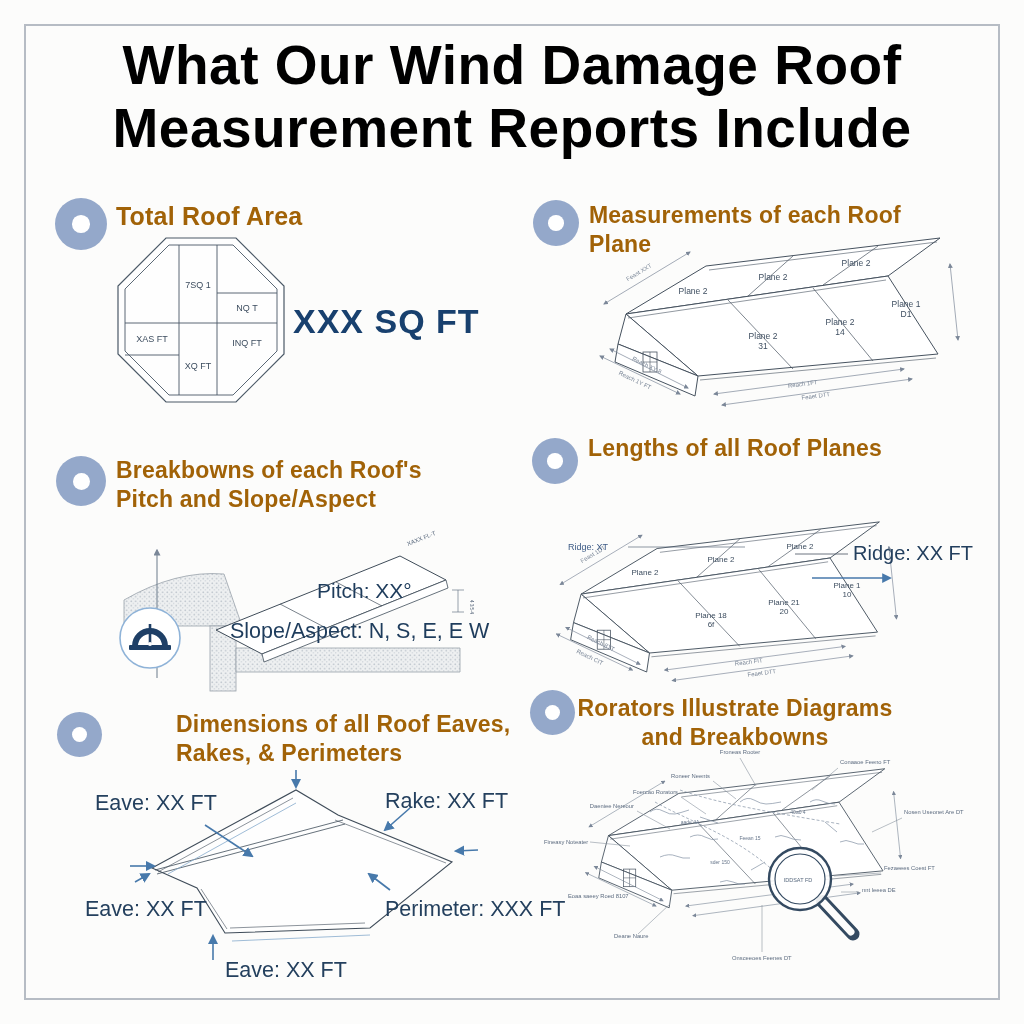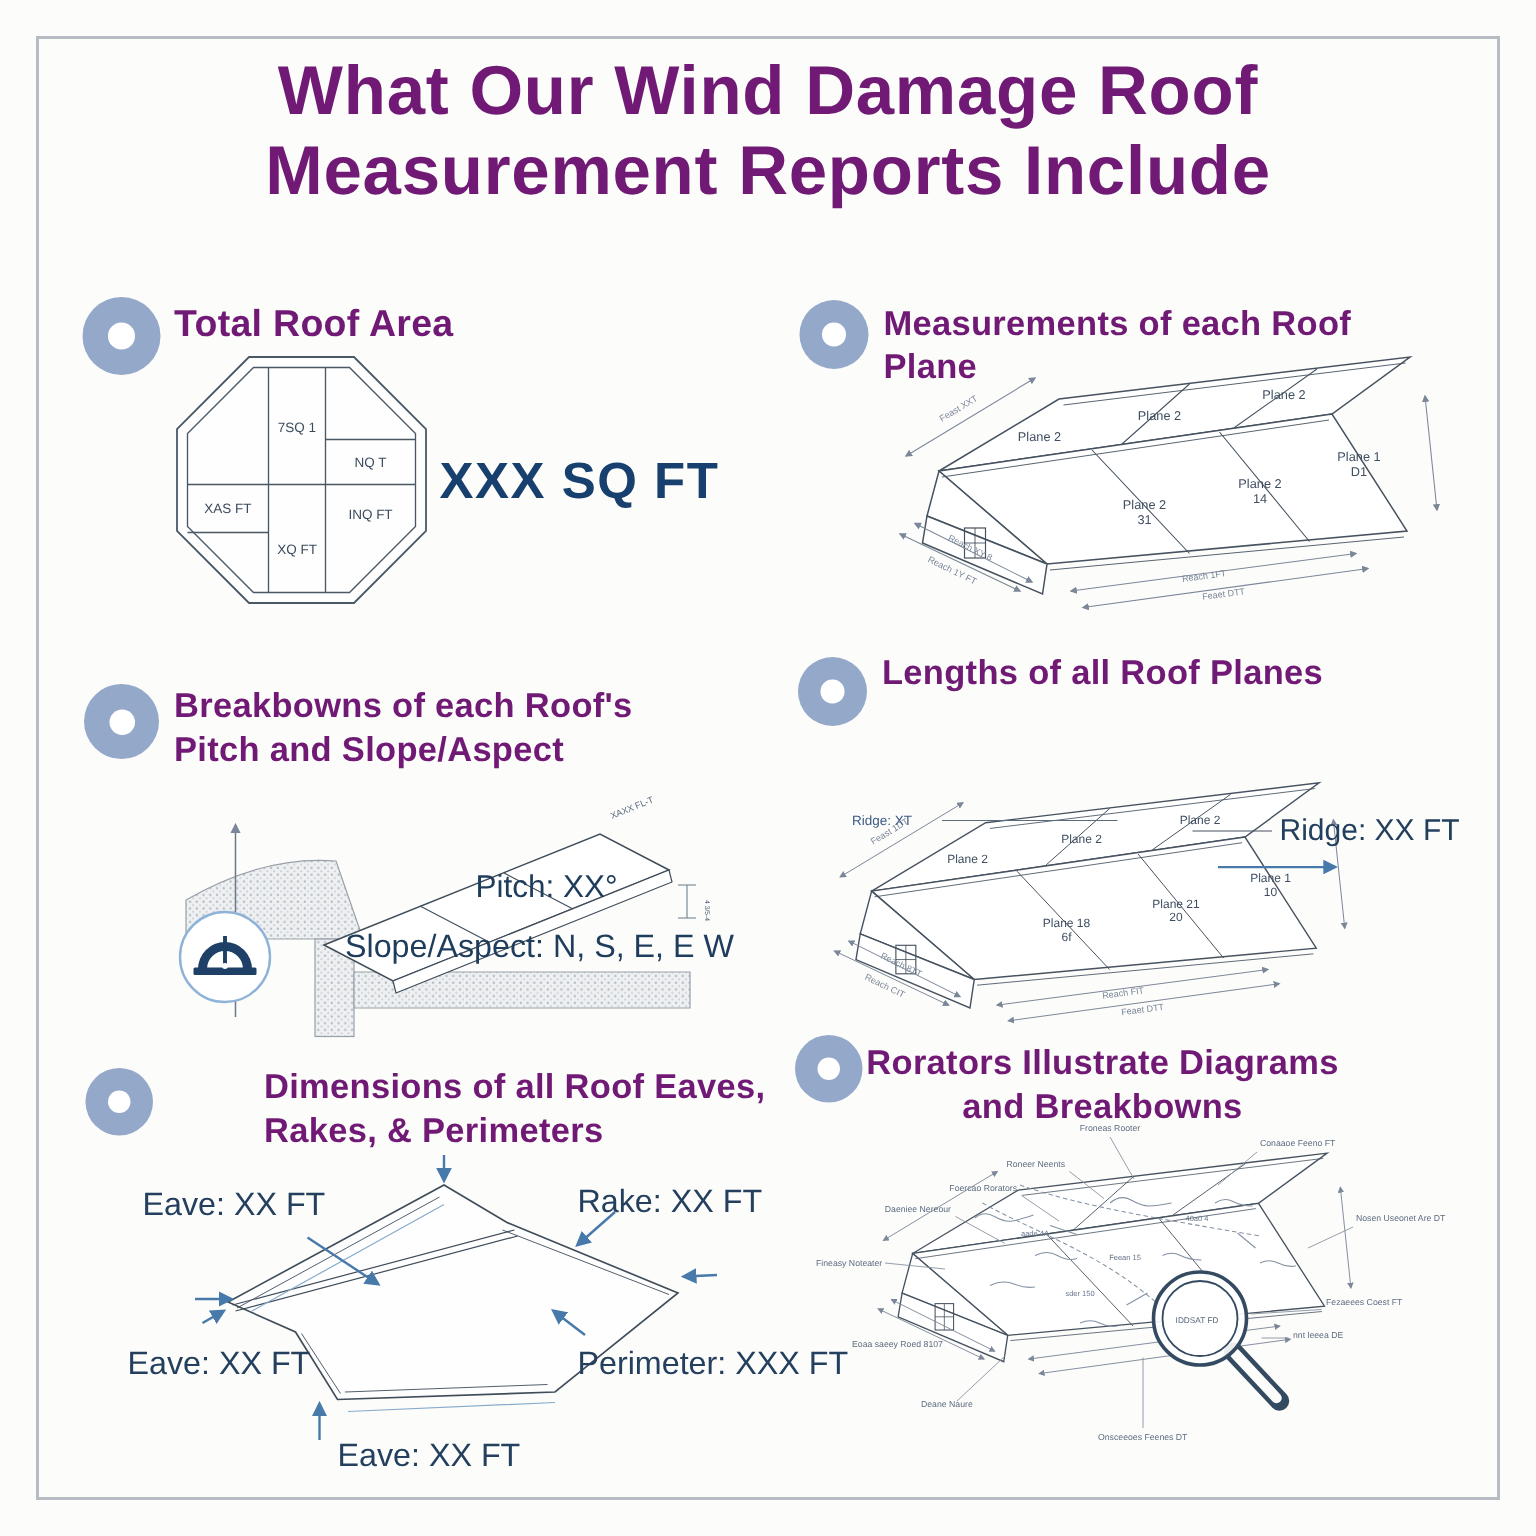--- a/index.html
+++ b/index.html
@@ -1,24 +1,24 @@
 <!DOCTYPE html>
 <html><head>
 <meta charset="utf-8">
 <style>
   html,body{margin:0;padding:0;background:#ffffff;}
   .page{position:relative;width:1024px;height:1024px;background:#fcfcfb;overflow:hidden;
         font-family:"Liberation Sans",sans-serif;color:#1c3e63;}
   .frame{position:absolute;inset:24px;border:2px solid #b6bcc4;pointer-events:none;}
   .title{position:absolute;top:34px;left:0;width:100%;text-align:center;
-         font-size:46px;font-weight:700;line-height:1.15;color:#701a75;letter-spacing:.5px;}
+         font-size:55px;font-weight:700;line-height:1.15;color:#000000;letter-spacing:.5px;}
   .title span{display:block;}
   .donut{position:absolute;border-radius:50%;background:#94a8ca;display:flex;align-items:center;justify-content:center;}
   .donut .hole{width:34%;height:34%;border-radius:50%;background:#ffffff;}
-  .h{position:absolute;font-size:23px;font-weight:700;color:#701a75;line-height:1.24;letter-spacing:.2px;}
+  .h{position:absolute;font-size:23px;font-weight:700;color:#a16207;line-height:1.24;letter-spacing:.2px;}
   .h span{display:block;}
   .h.center{text-align:center;}
   .big-label{position:absolute;font-size:34px;font-weight:700;color:#18406e;letter-spacing:1px;}
   svg{position:absolute;overflow:visible;}
   svg text{font-family:"Liberation Sans",sans-serif;}
 </style>
 </head>
 <body>
 
 <div class="page">

